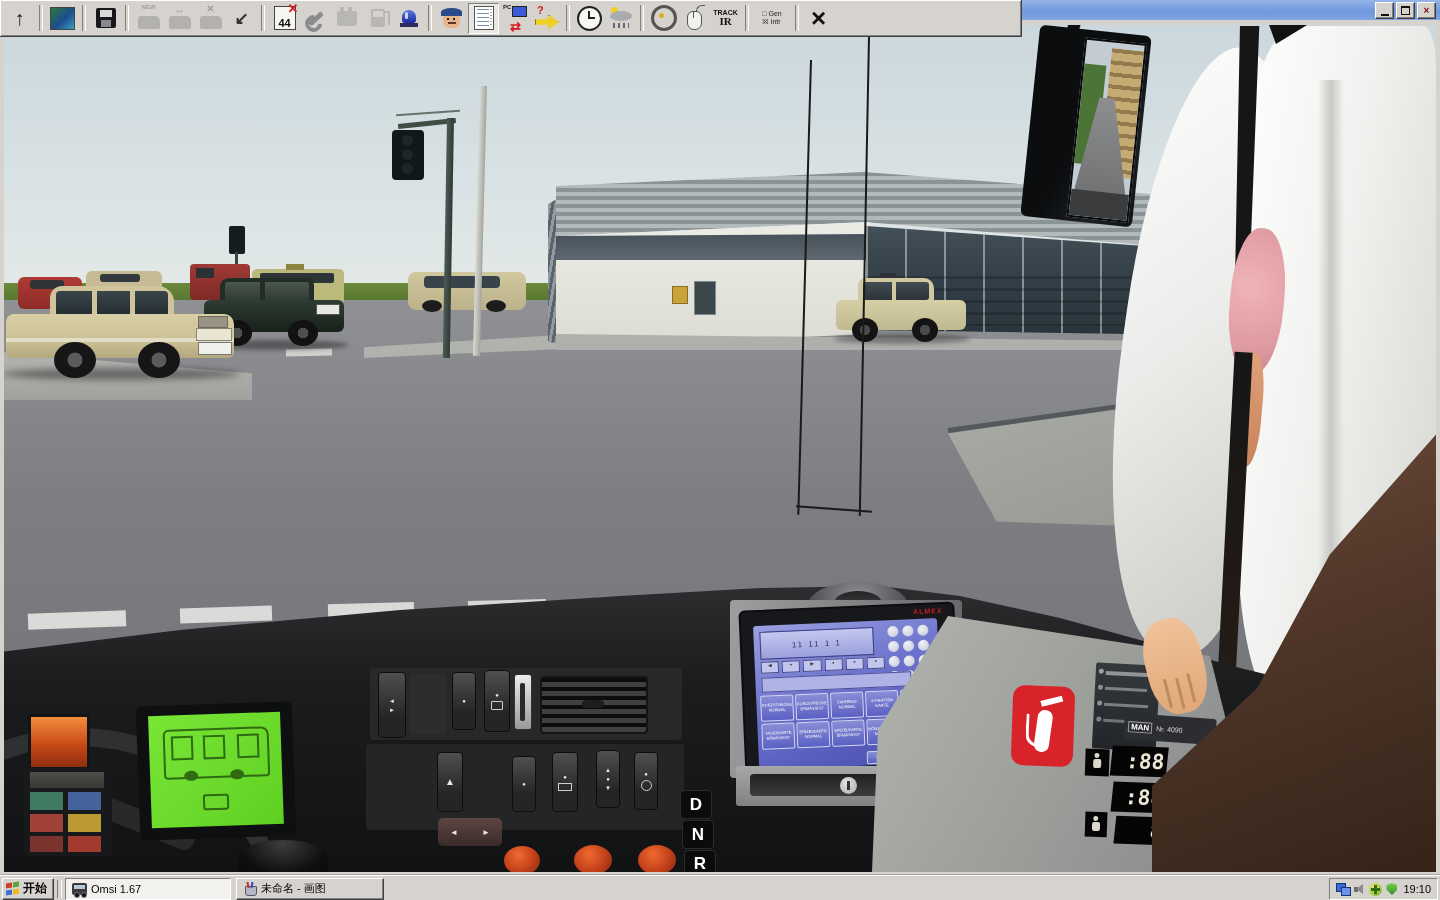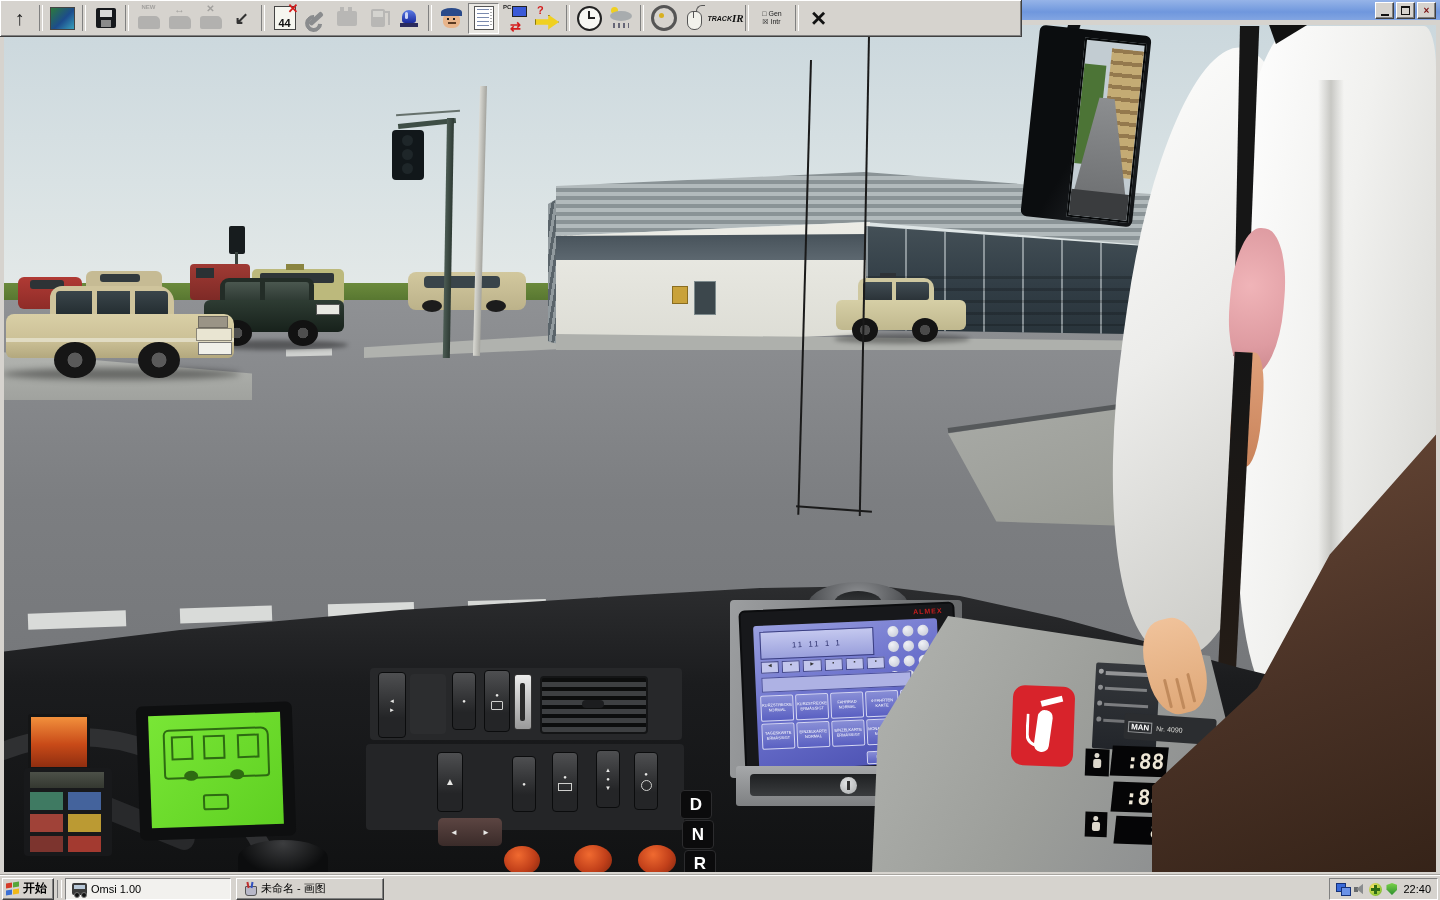--- a/index.html
+++ b/index.html
@@ -549,21 +549,21 @@
         <div style="position:absolute;left:5px;top:5px;width:5px;height:5px;border-radius:50%;background:#d8b020;"></div>
       </div>
     </div>
     <div class="tb">
       <div style="position:relative;width:13px;height:17px;background:#f2f2ec;border:1px solid #555;border-radius:6px 6px 7px 7px;margin-top:4px;">
         <div style="position:absolute;left:5px;top:0;width:1px;height:6px;background:#555;"></div>
         <div style="position:absolute;left:8px;top:-7px;width:8px;height:6px;border-left:1px solid #555;border-top:1px solid #555;border-radius:6px 0 0 0;"></div>
       </div>
     </div>
     <div class="tb">
-      <div style="display:flex;flex-direction:row;align-items:center;line-height:1;font-style:italic;">
+      <div style="display:flex;flex-direction:column;align-items:center;line-height:1;">
         <span style="font-size:7px;font-weight:bold;color:#111;">TRACK</span>
         <span style="font-size:11px;font-weight:bold;color:#111;font-family:'Liberation Serif',serif;">IR</span>
       </div>
     </div>
     <div class="sep"></div>
     <div class="tb" style="width:36px;">
       <div style="display:flex;flex-direction:column;align-items:flex-start;line-height:1.2;">
         <span style="font-size:7px;color:#222;"><span>□</span> <span>Gen</span></span>
         <span style="font-size:7px;color:#222;"><span>☒</span> <span>Intr</span></span>
       </div>
@@ -584,21 +584,21 @@
       </div>
       <span>开始</span>
     </div>
     <div class="qsep"></div>
     <div class="task active">
       <div style="position:relative;width:15px;height:12px;background:#3a3a3a;border-radius:2px;">
         <div style="position:absolute;left:2px;top:2px;width:11px;height:4px;background:#b8c8d8;"></div>
         <div style="position:absolute;left:2px;top:9px;width:4px;height:4px;border-radius:50%;background:#111;border:1px solid #777;"></div>
         <div style="position:absolute;left:9px;top:9px;width:4px;height:4px;border-radius:50%;background:#111;border:1px solid #777;"></div>
       </div>
-      <span>Omsi 1.00</span>
+      <span>Omsi 1.67</span>
     </div>
     <div class="task idle">
       <div style="position:relative;width:14px;height:13px;">
         <div style="position:absolute;left:2px;top:4px;width:10px;height:8px;background:#b8b8c8;border:1px solid #555;border-radius:1px 1px 3px 3px;"></div>
         <div style="position:absolute;left:4px;top:0;width:2px;height:6px;background:#c03030;transform:rotate(-12deg);"></div>
         <div style="position:absolute;left:8px;top:0;width:2px;height:6px;background:#3050c0;transform:rotate(10deg);"></div>
       </div>
       <span>未命名 - 画图</span>
     </div>
     <div class="tray">
@@ -608,17 +608,17 @@
       </div>
       <div style="position:relative;width:11px;height:11px;">
         <div style="position:absolute;left:0;top:3px;width:4px;height:5px;background:#6a6c6e;"></div>
         <div style="position:absolute;left:2px;top:0;width:7px;height:11px;background:#8a8c8e;clip-path:polygon(100% 0,100% 100%,0 50%);"></div>
       </div>
       <div style="position:relative;width:13px;height:13px;border-radius:50%;background:radial-gradient(circle at 35% 32%,#ffe06a,#9ccb3b 60%,#5f9e2a);">
         <div style="position:absolute;left:5px;top:2px;width:3px;height:9px;background:#2e6b14;"></div>
         <div style="position:absolute;left:2px;top:5px;width:9px;height:3px;background:#2e6b14;"></div>
       </div>
       <div style="width:11px;height:12px;background:linear-gradient(180deg,#7ad24a,#2e8f2e);clip-path:polygon(50% 0,100% 16%,100% 55%,50% 100%,0 55%,0 16%);"></div>
-      <span style="margin-left:2px;color:#000;">22:40</span>
+      <span style="margin-left:2px;color:#000;">19:10</span>
     </div>
   </div>
 
 </div>
 
 </body></html>

